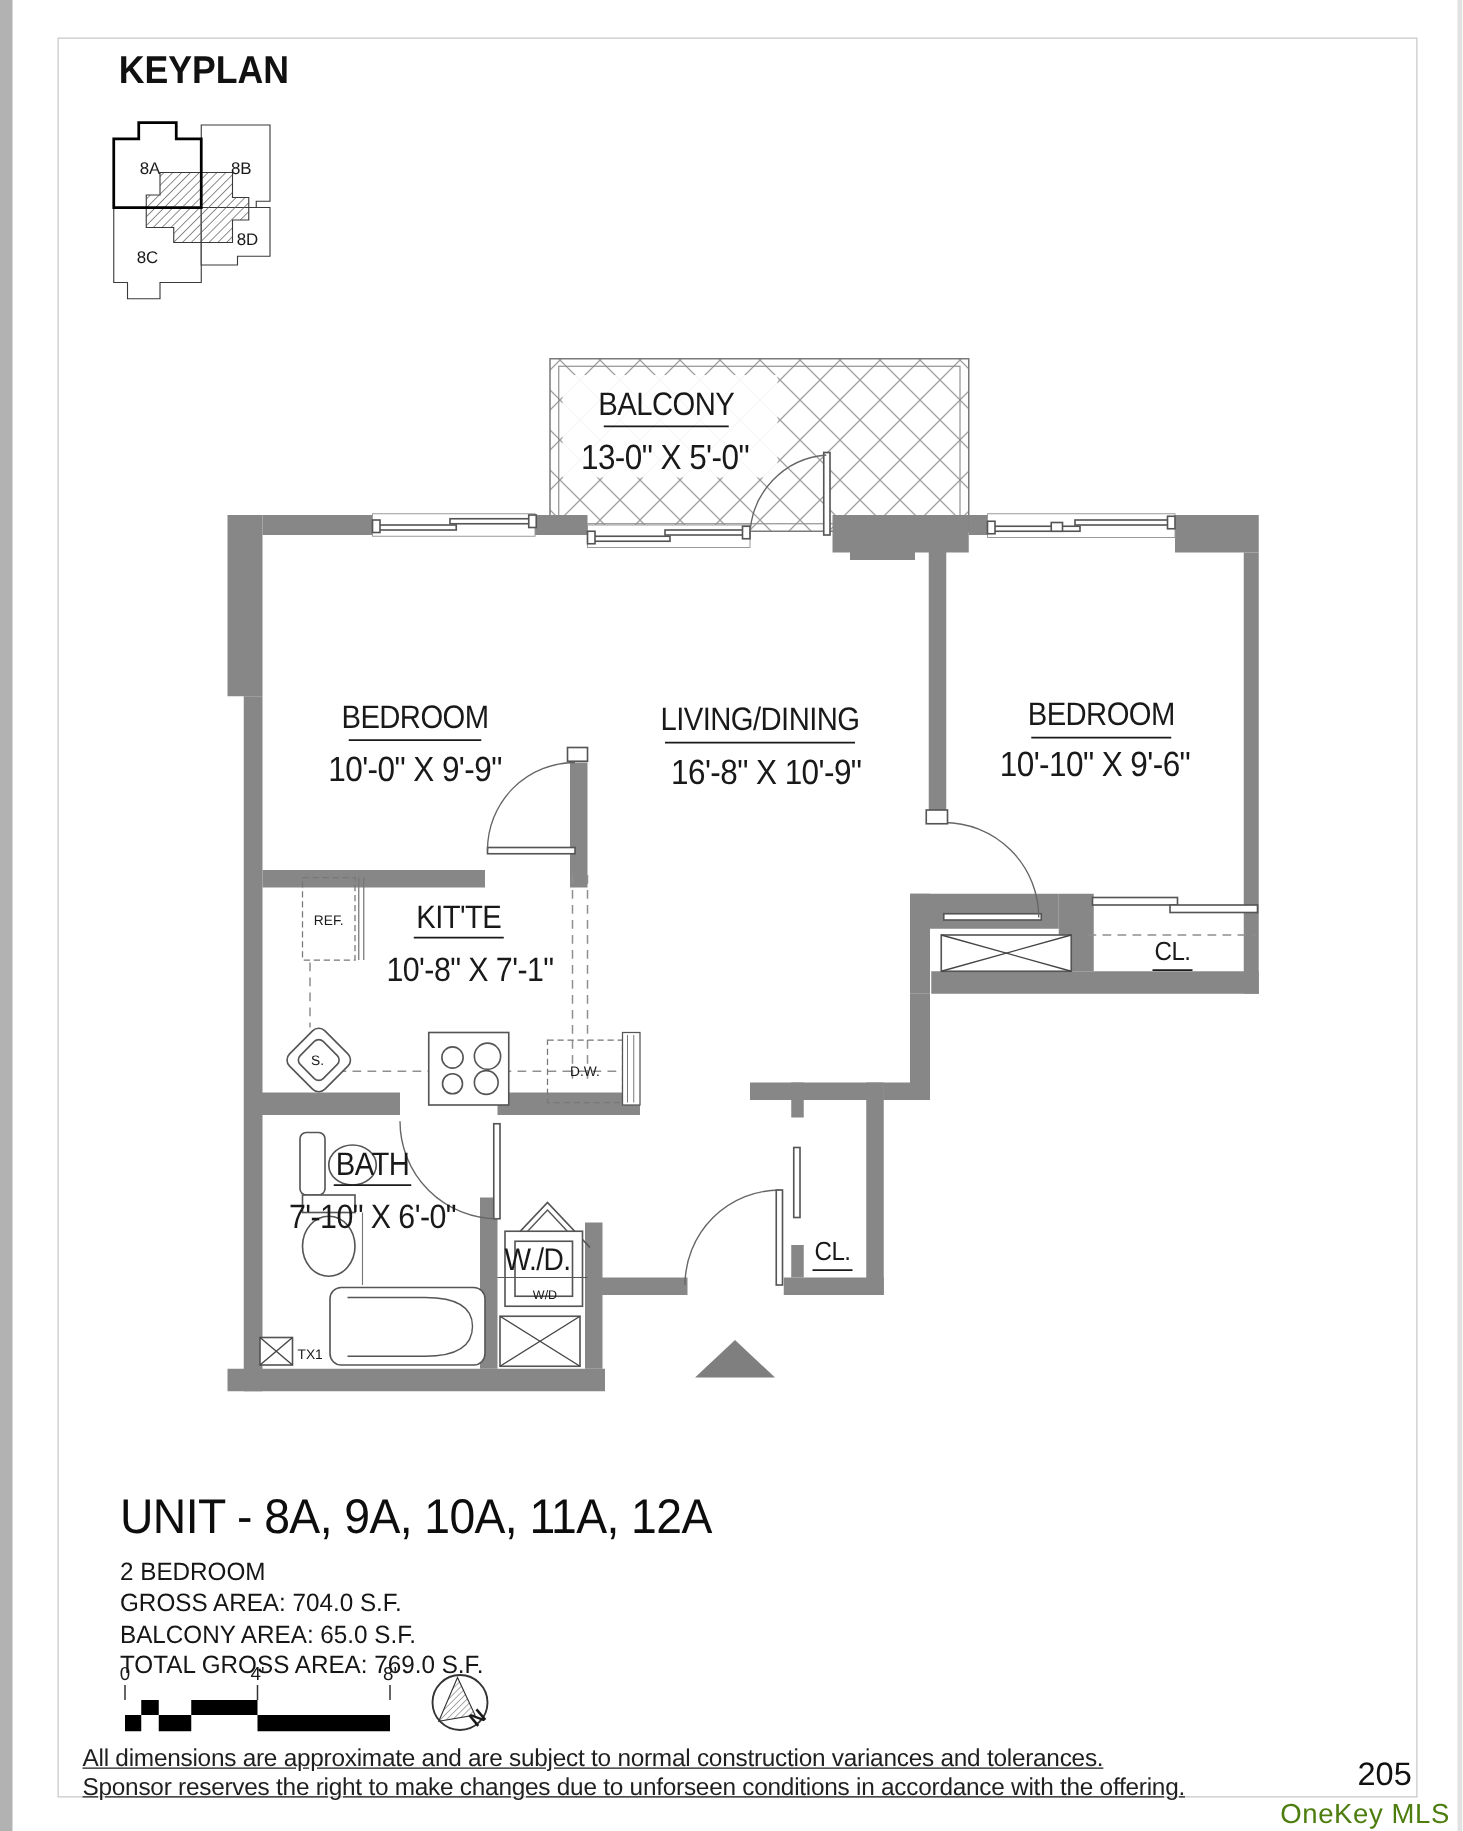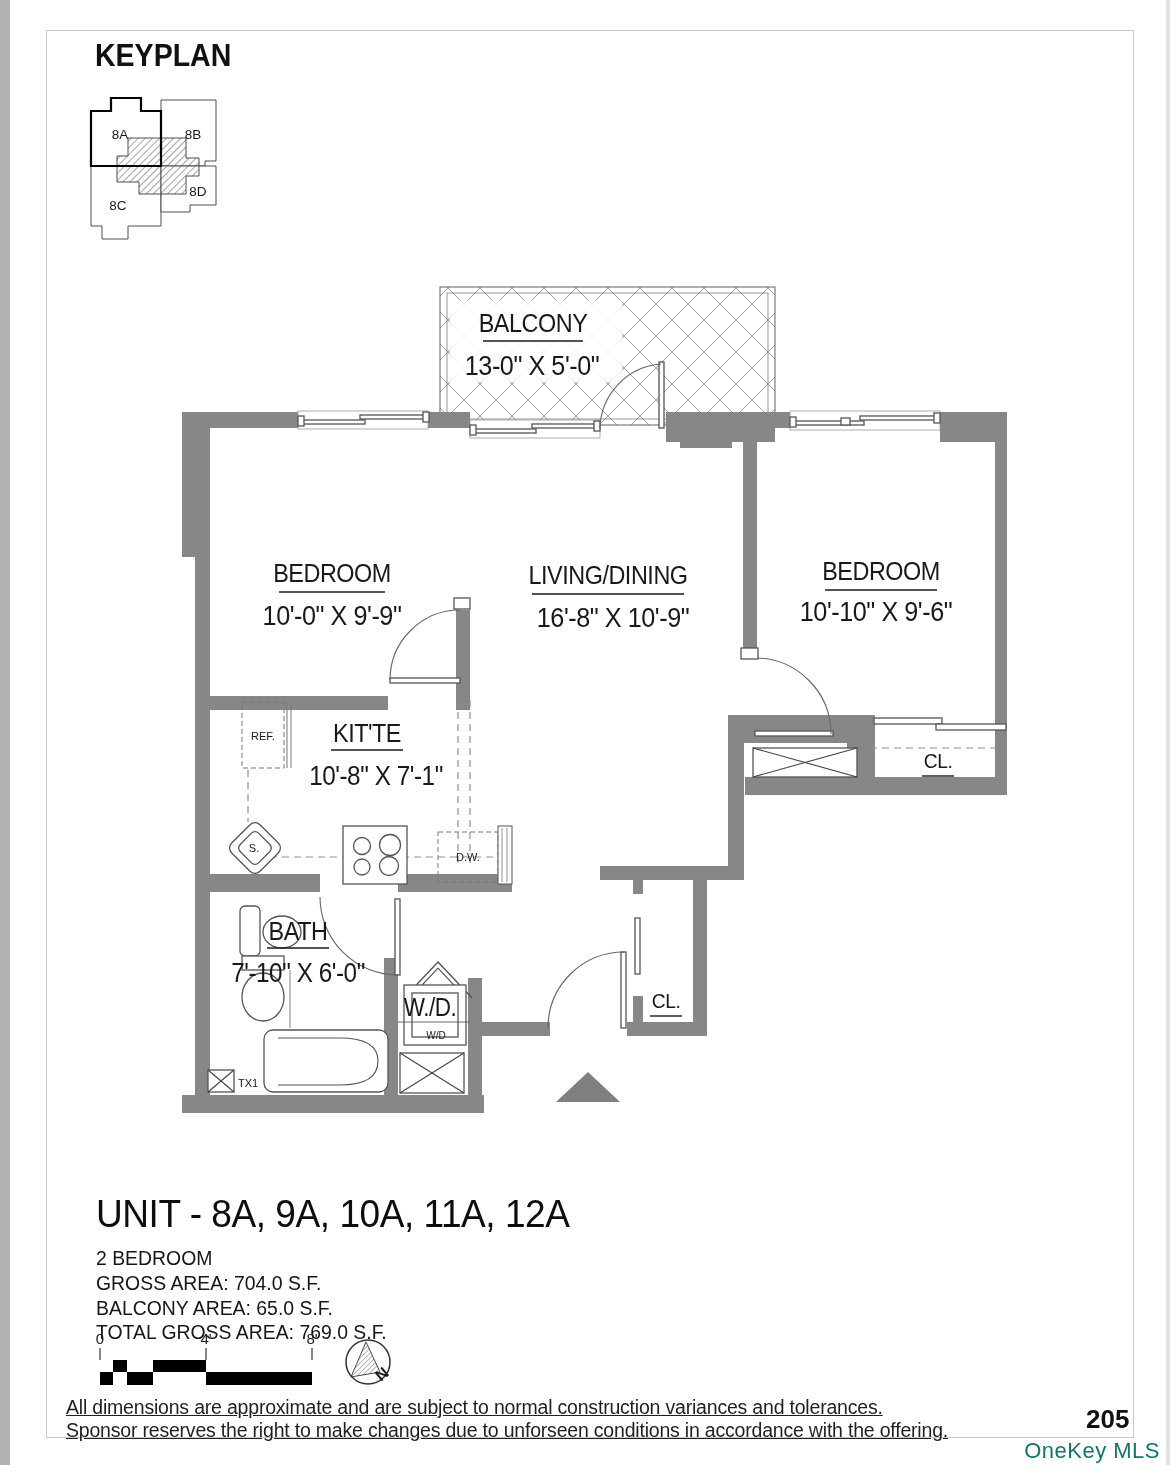--- a/index.html
+++ b/index.html
@@ -13,22 +13,22 @@
         border:1px solid #c9c9c9;background:#ffffff;}
   .keyplan-title{position:absolute;left:95px;top:38px;font-size:31px;font-weight:600;
         color:#111;transform:scaleX(0.92);transform-origin:0 0;letter-spacing:0px;}
   .unit-block{position:absolute;left:96px;top:1192px;color:#111;}
   .unit-title{font-size:39px;font-weight:500;letter-spacing:-0.5px;transform:scaleX(0.95);
         transform-origin:0 0;margin:0 0 10px 0;color:#0d0d0d;}
   .unit-line{font-size:20px;font-weight:500;line-height:1.24;color:#161616;
         transform:scaleX(0.97);transform-origin:0 0;}
   .disclaimer{position:absolute;left:66px;top:1396px;width:950px;font-size:19.5px;
         color:#1f1f1f;line-height:1.18;letter-spacing:-0.2px;text-decoration:underline;}
-  .page-num{position:absolute;left:1086px;top:1404px;font-size:26px;color:#111;font-weight:700;}
-  .watermark{position:absolute;right:10px;top:1438px;font-size:22px;color:#0f766e;
+  .page-num{position:absolute;left:1086px;top:1404px;font-size:26px;color:#111;font-weight:400;}
+  .watermark{position:absolute;right:10px;top:1438px;font-size:22px;color:#4d7c0f;
         letter-spacing:0.5px;}
   svg{position:absolute;}
   svg text{fill:#191919;font-family:"Liberation Sans",sans-serif;}
   .rl{font-size:26px;letter-spacing:-0.5px;}
   .rd{font-size:28px;letter-spacing:-0.5px;}
   .rd2{font-size:27px;letter-spacing:-0.5px;}
   .sm{font-size:11px;}
   .cl{font-size:21px;letter-spacing:-0.5px;}
   .wd{font-size:25px;letter-spacing:-0.5px;}
   .ul{stroke:#1a1a1a;stroke-width:1.4;}

